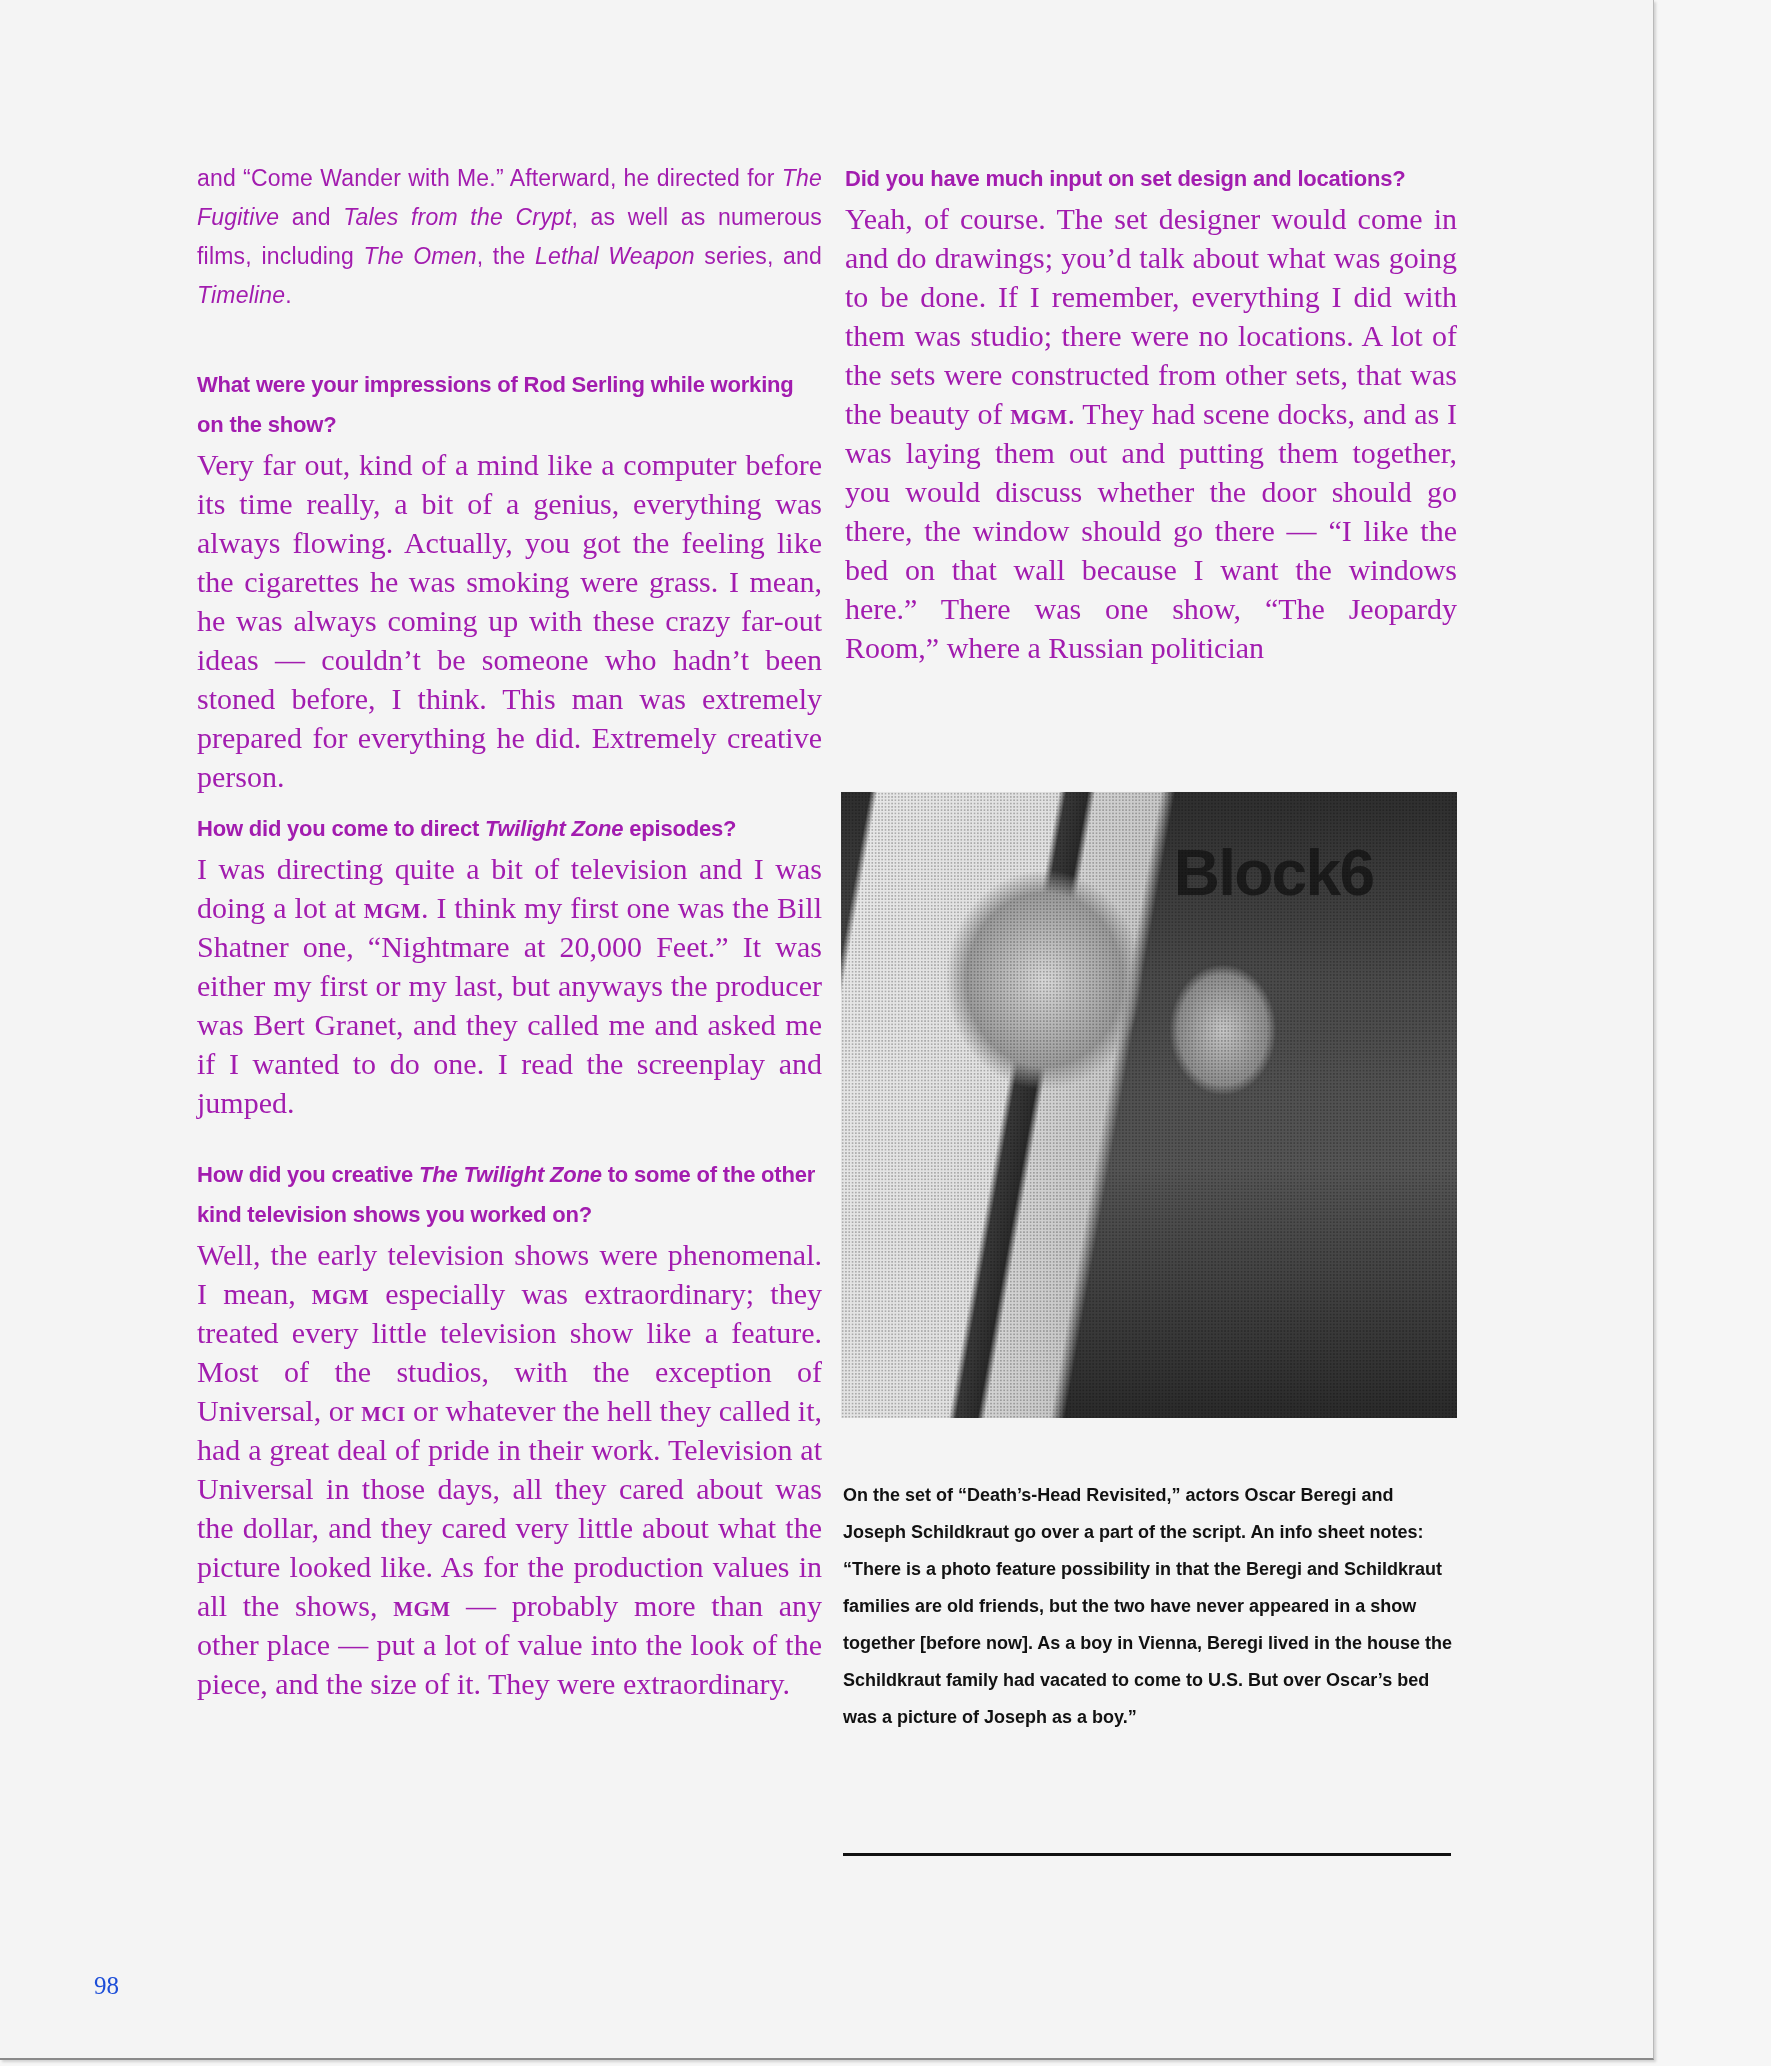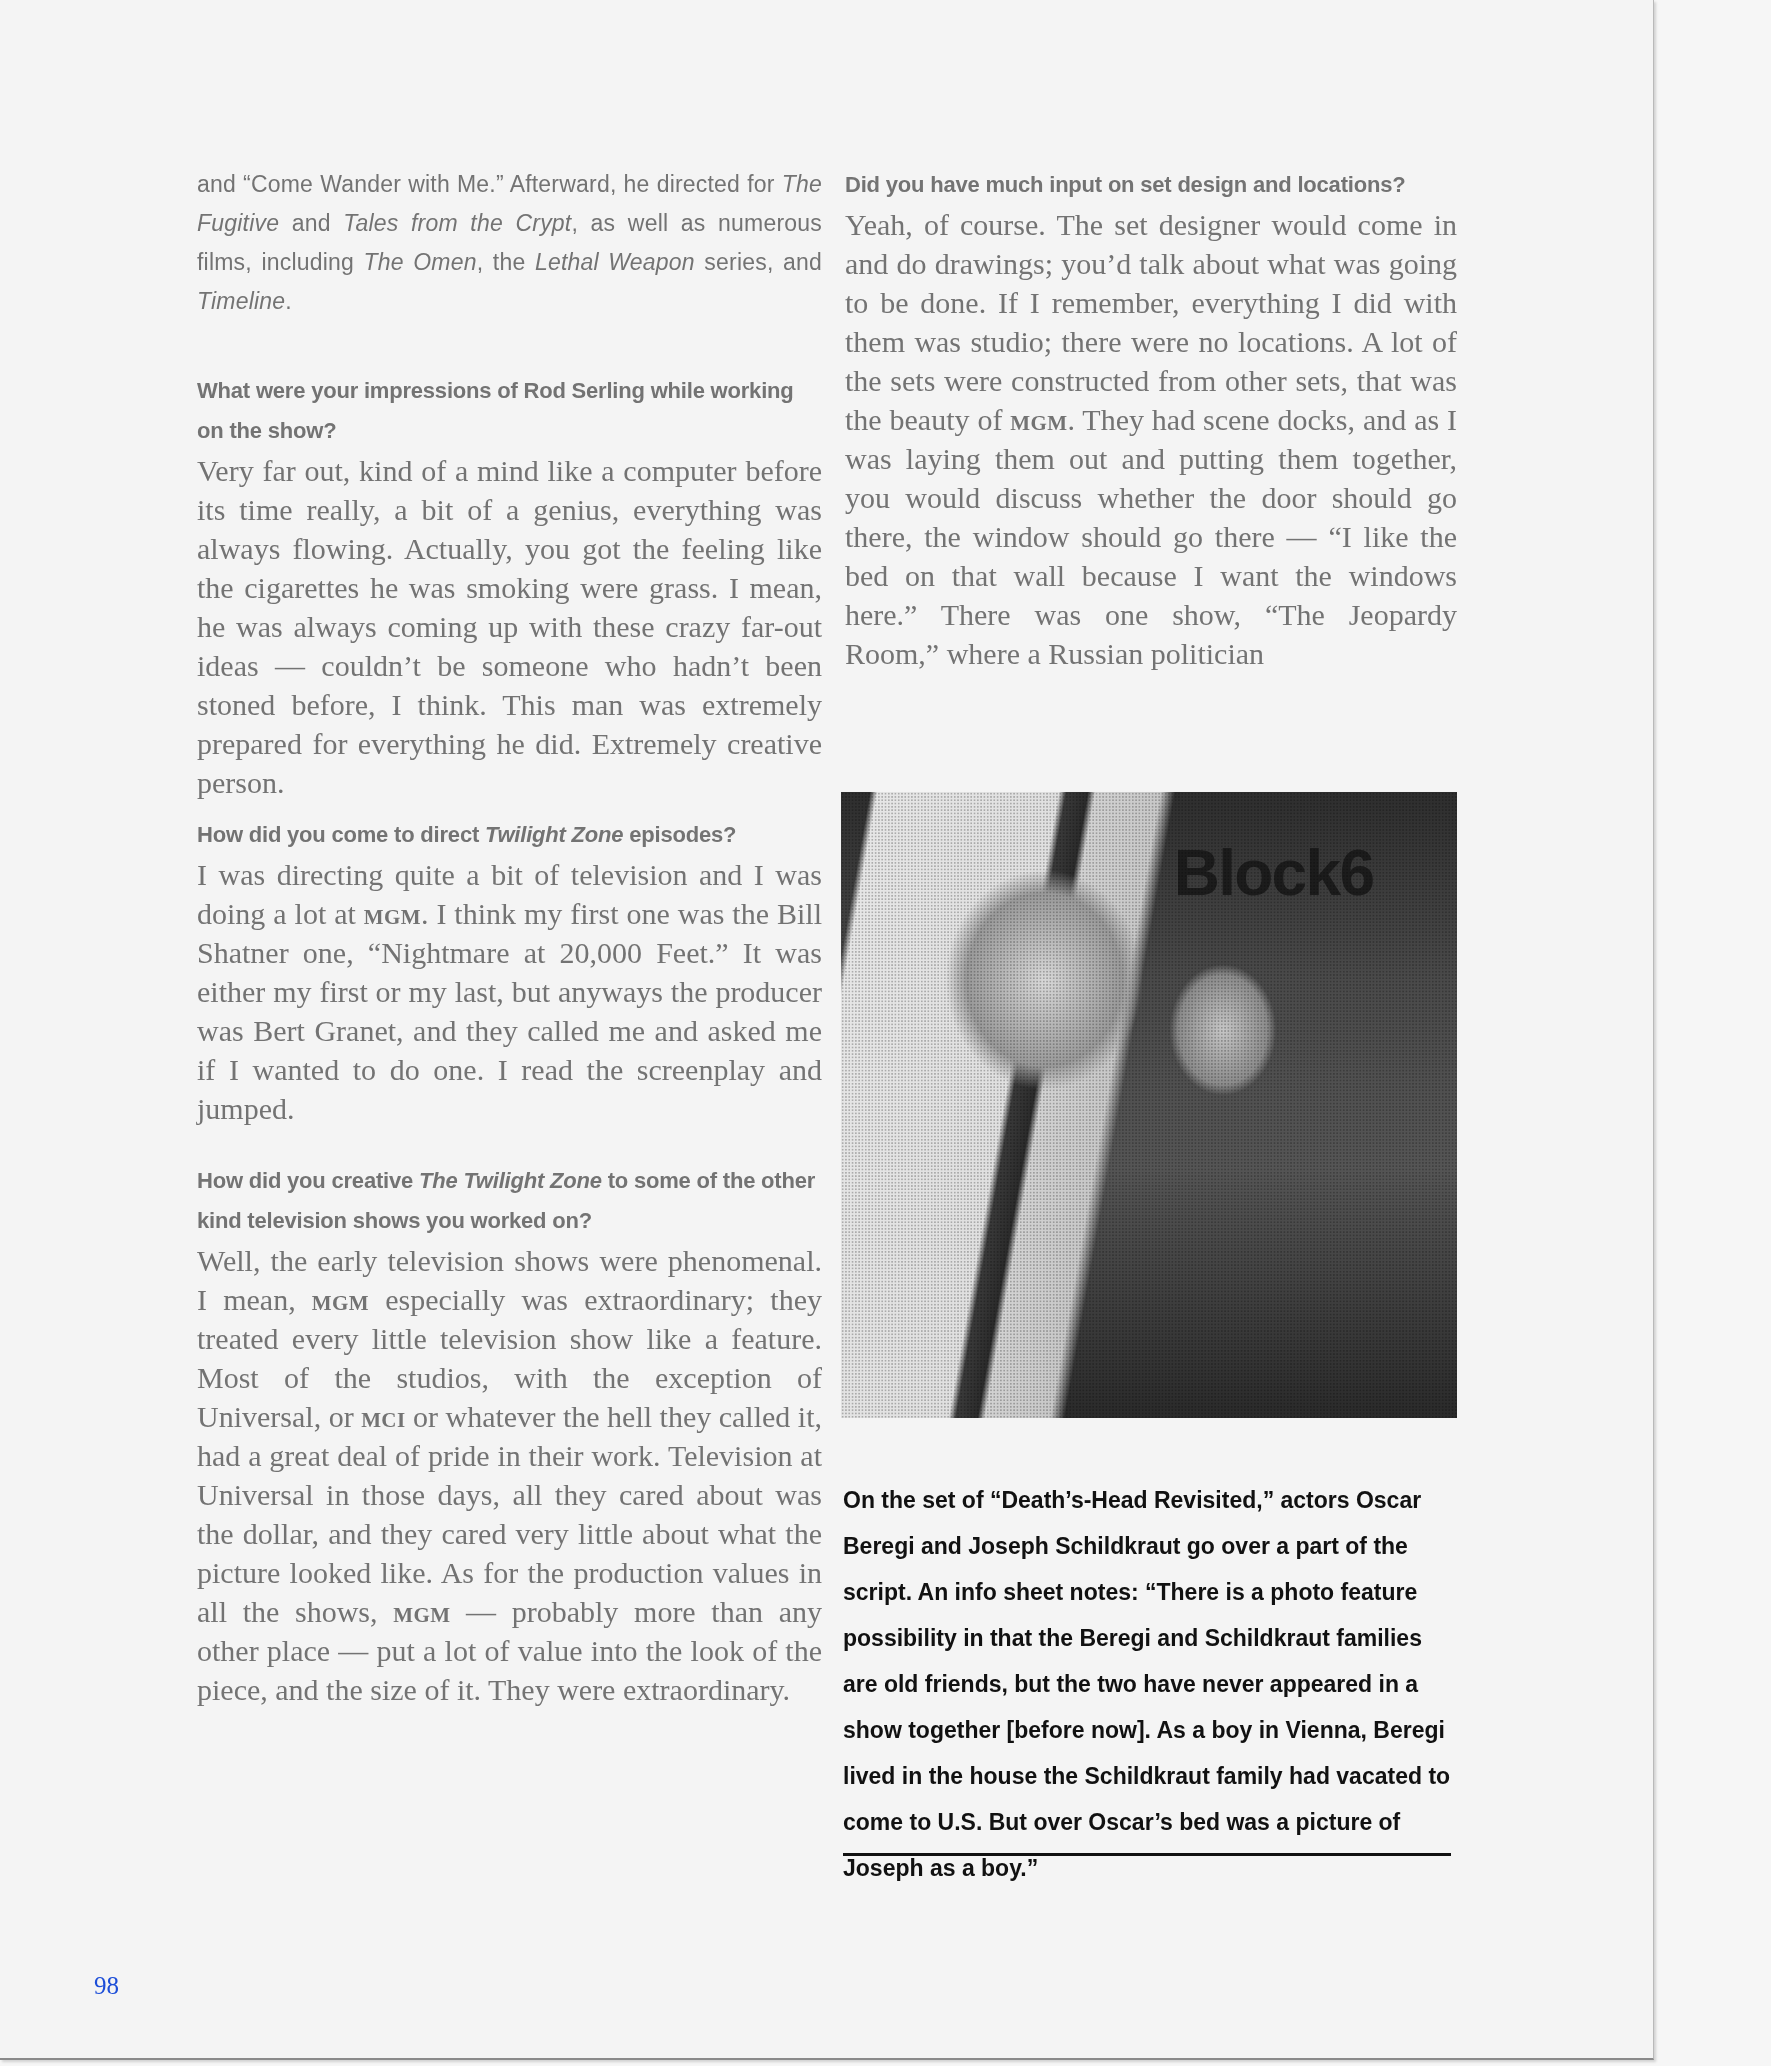--- a/index.html
+++ b/index.html
@@ -12,23 +12,23 @@
     .page {
       position: absolute; left: 0; top: 0;
       width: 1653px; height: 2058px;
       background: #f4f4f4;
       border-right: 1.7px solid #b9b9b9;
       border-bottom: 2.5px solid #8a8a8a;
       box-shadow: 1.7px 1.7px 2.5px rgba(0,0,0,0.15);
     }
     .col {
       position: absolute;
-      top: 165px;
+      top: 159px;
       width: 625px;
-      color: #737373;
+      color: #a21caf;
     }
     .col-left { left: 197px; }
     .col-right { left: 845px; width: 612px; }
 
     .intro {
       font-family: "Liberation Sans", sans-serif;
       font-size: 23px;
       line-height: 39px;
       letter-spacing: 0.2px;
       text-align: justify;
@@ -75,22 +75,22 @@
       background-image: radial-gradient(rgba(0,0,0,0.25) 0.8px, transparent 1px);
       background-size: 3.3px 3.3px;
       pointer-events: none;
     }
     .caption {
       position: absolute;
       left: 843px; top: 1477px;
       width: 612px;
       font-family: "Liberation Sans", sans-serif;
       font-weight: bold;
-      font-size: 23px;
-      line-height: 46px;
+      font-size: 18px;
+      line-height: 37px;
       color: #111;
       margin: 0;
     }
     .caption-rule {
       position: absolute;
       left: 843px; top: 1853px;
       width: 608px; height: 2.5px;
       background: #111;
     }
     .page-number {

